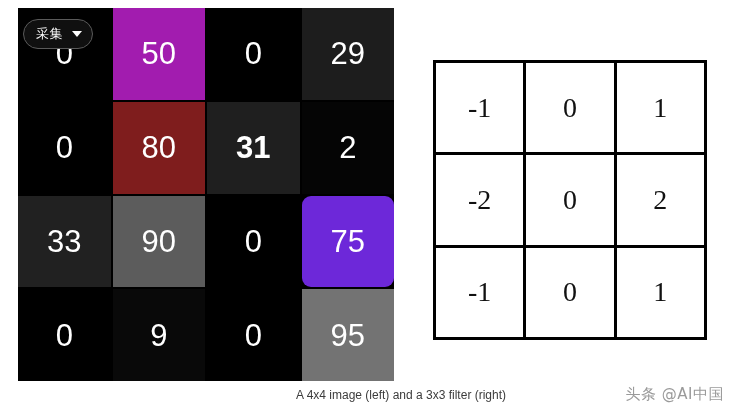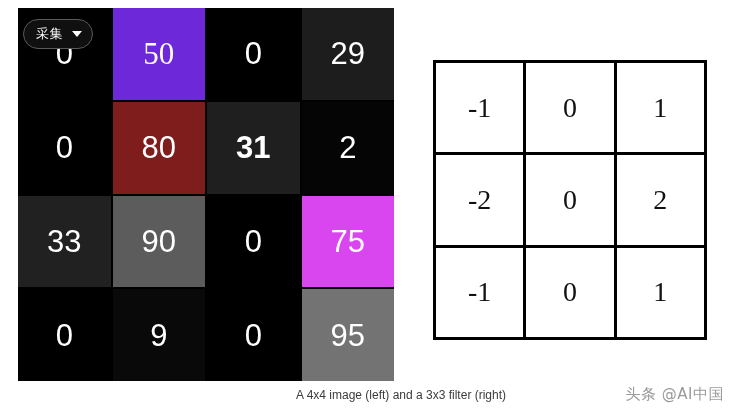--- a/index.html
+++ b/index.html
@@ -133,21 +133,21 @@
   }
 </style>
 </head>
 <body>
 
 <div id="image-panel">
 
   <div class="pixel-cell" style="background-color: rgb(0, 0, 0);">
     <span class="pixel-value">0</span>
   </div>
-  <div class="pixel-cell" style="background-color: #6d28d9; font-family: Liberation Serif, serif;">
+  <div class="pixel-cell" style="background-color: #a21caf;">
     <span class="pixel-value">50</span>
   </div>
   <div class="pixel-cell" style="background-color: rgb(0, 0, 0);">
     <span class="pixel-value">0</span>
   </div>
   <div class="pixel-cell" style="background-color: rgb(29, 29, 29);">
     <span class="pixel-value">29</span>
   </div>
 
   <div class="pixel-cell" style="background-color: rgb(0, 0, 0);">
@@ -165,21 +165,21 @@
 
   <div class="pixel-cell" style="background-color: rgb(33, 33, 33);">
     <span class="pixel-value">33</span>
   </div>
   <div class="pixel-cell" style="background-color: rgb(92, 92, 92);">
     <span class="pixel-value">90</span>
   </div>
   <div class="pixel-cell" style="background-color: rgb(0, 0, 0);">
     <span class="pixel-value">0</span>
   </div>
-  <div class="pixel-cell" style="background-color: #d946ef;">
+  <div class="pixel-cell" style="background-color: #6d28d9; border-radius: 9px;">
     <span class="pixel-value">75</span>
   </div>
 
   <div class="pixel-cell" style="background-color: rgb(0, 0, 0);">
     <span class="pixel-value">0</span>
   </div>
   <div class="pixel-cell" style="background-color: rgb(9, 9, 9);">
     <span class="pixel-value">9</span>
   </div>
   <div class="pixel-cell" style="background-color: rgb(0, 0, 0);">

